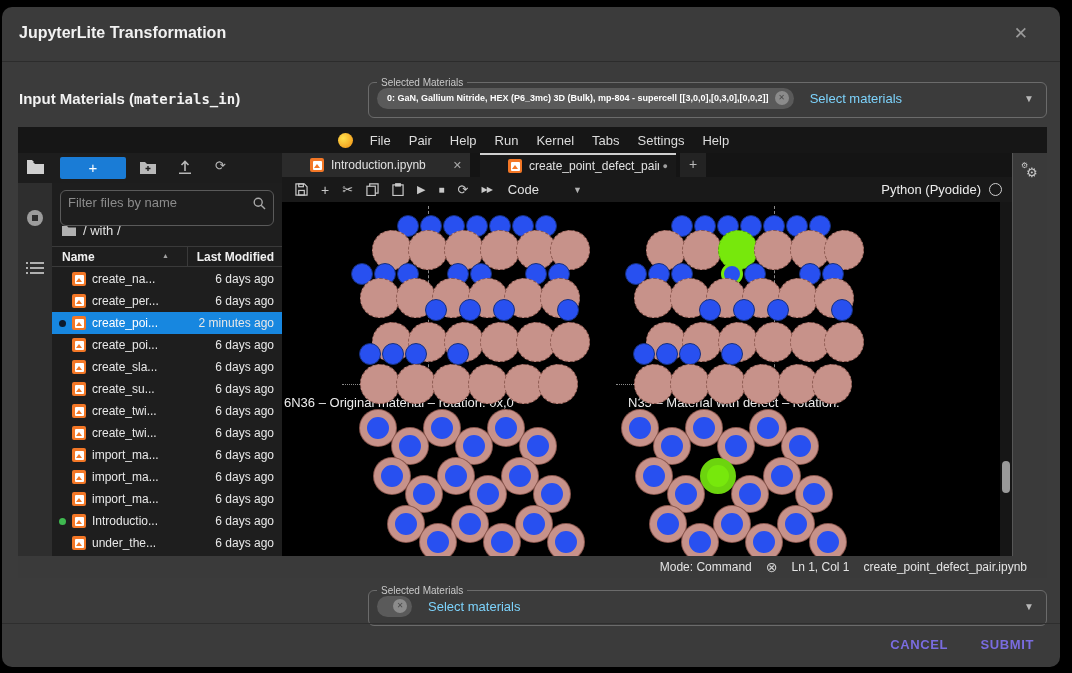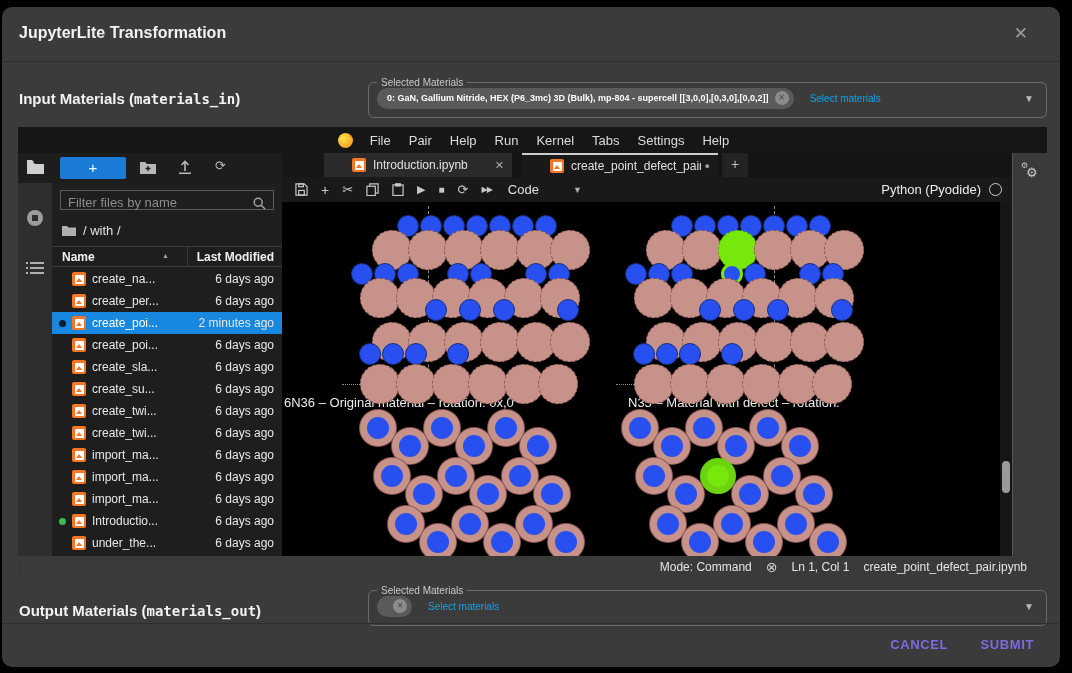--- a/index.html
+++ b/index.html
@@ -15,21 +15,21 @@
   .sec-label { position:absolute; left:17px; color:#f2f2f2; font-size:15px; font-weight:bold; }
   .sec-label .mono { font-family:"DejaVu Sans Mono",monospace; font-weight:bold; font-size:14px; }
 
   
   fieldset.mat { position:absolute; left:366px; width:679px; height:41px; border:1px solid #6b6b6b; border-radius:6px; min-inline-size:0; }
   fieldset.mat legend { font-size:10px; color:#c9c9c9; padding:0 4px; margin-left:8px; }
   .mat-inner { display:flex; align-items:center; height:24px; margin-top:-2px; padding:0 12px 0 8px; }
   .chip { display:flex; align-items:center; background:#5a5a5a; border-radius:12px; height:21px; padding:0 5px 0 10px; max-width:430px; }
   .chip-label { font-size:9px; font-weight:bold; color:#fff; white-space:nowrap; }
   .chip-x { width:14px; height:14px; margin-left:6px; border-radius:50%; background:#8b8b8b; color:#4a4a4a; font-size:8px; line-height:14px; text-align:center; flex:none; cursor:pointer; }
-  .mat-ph { margin-left:16px; font-size:10px; color:#0ea5e9; flex:1; }
+  .mat-ph { margin-left:16px; font-size:13px; color:#7dd3fc; flex:1; }
   .mat-caret { font-size:10px; color:#b8b8b8; cursor:pointer; }
 
   
   .jl { position:absolute; left:16px; top:120px; width:1029px; height:451px; background:#161616; }
   .jl-menubar { position:absolute; left:0; top:0; right:0; height:26px; background:#161616; display:flex; align-items:center;justify-content:center; }
   .jl-logo { width:15px; height:15px; border-radius:50%; margin:0 8px 0 11px; background:radial-gradient(circle at 35% 35%, #ffe14d, #f5a623 70%, #d88010); }
   .menu-item { font-size:13px; color:#dcdcdc; padding:0 9px; cursor:pointer; }
 
   .jl-body { position:absolute; left:0; top:26px; right:0; bottom:22px; }
   
@@ -37,21 +37,21 @@
   .activity .topcell { position:absolute; left:0; top:0; width:34px; height:30px; background:#1d1d1d; }
   .act-ic { position:absolute; left:0; width:34px; text-align:center; }
   .run-ic { left:9px; width:16px; height:16px; border-radius:50%; background:#9c9c9c; position:absolute; }
   .run-ic::after { content:""; position:absolute; left:5px; top:5px; width:6px; height:6px; background:#2e2e2e; }
 
   
   .fb { position:absolute; left:34px; top:0; width:230px; bottom:0; background:#1e1e1e; }
   .fb-toolbar { position:absolute; left:0; top:0; right:0; height:30px; background:#1d1d1d; }
   .btn-new { position:absolute; left:8px; top:4px; width:66px; height:22px; background:#1a7cd6; border-radius:2px; color:#fff; font-size:15px; text-align:center; line-height:21px; cursor:pointer; }
   .fb-tool-ic { position:absolute; top:7px; cursor:pointer; }
-  .filter { position:absolute; left:8px; top:37px; width:214px; height:20px; background:#1e1e1e; border:1px solid #5a5a5a; border-radius:0; }
+  .filter { position:absolute; left:8px; top:37px; width:214px; height:36px; background:#1e1e1e; border:1px solid #5a5a5a; border-radius:6px; }
   .filter input { position:absolute; left:7px; top:1px; right:24px; height:20px; background:transparent; border:none; outline:none; color:#d0d0d0; font-size:13px; font-family:"Liberation Sans",sans-serif; }
   .filter input::placeholder { color:#8c8c8c; }
   .filter .mag { position:absolute; right:7px; top:5px; }
   .crumb { position:absolute; left:10px; top:70px; display:flex; align-items:center; gap:7px; color:#e2e2e2; font-size:13px; }
   .fb-head { position:absolute; left:0; top:93px; right:0; height:21px; background:#1e1e1e; border-top:1px solid #3a3a3a; border-bottom:1px solid #3a3a3a; font-size:12px; font-weight:bold; color:#f0f0f0; }
   .fb-head .col-name { position:absolute; left:10px; top:3px; }
   .fb-head .sort { position:absolute; left:110px; top:5px; font-size:7px; color:#a2a2a2; }
   .fb-head .divider { position:absolute; left:135px; top:0; bottom:0; width:1px; background:#3a3a3a; }
   .fb-head .col-mod { position:absolute; right:8px; top:3px; }
   .file-list { position:absolute; left:0; top:115px; right:0; bottom:0; overflow:hidden; }
@@ -62,21 +62,21 @@
   .f-dot.dark { background:#0d1b2e; }
   .nb-icon { position:relative; width:14px; height:14px; border-radius:2px; background:#f37726; margin-left:20px; flex:none; }
   .nb-icon::before { content:""; position:absolute; left:2.5px; top:2.5px; width:9px; height:9px; background:#fff; border-radius:1px; }
   .nb-icon::after { content:""; position:absolute; left:4px; top:6px; border-left:3.5px solid transparent; border-right:3.5px solid transparent; border-bottom:4.5px solid #f37726; }
   .f-name { margin-left:6px; font-size:12px; color:#e8e8e8; white-space:nowrap; }
   .file-row.selected .f-name { color:#fff; }
   .f-mod { position:absolute; right:8px; font-size:12px; color:#e8e8e8; }
 
   
   .main { position:absolute; left:264px; top:0; right:35px; bottom:0; }
-  .tabbar { position:absolute; left:0; top:0; right:0; height:24px; background:#141414; display:flex;margin-left:42px; }
+  .tabbar { position:absolute; left:0; top:0; right:0; height:24px; background:#141414; display:flex; }
   .tab { display:flex; align-items:center; height:24px; padding:0 8px; font-size:12px; color:#e0e0e0; cursor:pointer; }
   .tab1 { width:188px; background:#2b2b2b; }
   .tab2 { width:196px; margin-left:10px; background:#191919; border-top:2px solid #cfcfcf; }
   .tab .t-label { margin-left:7px; white-space:nowrap; overflow:hidden; flex:1; }
   .tab .t-close { color:#aaa; font-size:11px; margin-left:6px; }
   .tab .t-dirty { color:#9e9e9e; font-size:9px; margin-left:4px; }
   .tab-add { width:26px; height:24px; margin-left:4px; background:#232323; color:#bbb; font-size:14px; text-align:center; line-height:23px; cursor:pointer; }
 
   .nb-toolbar { position:absolute; left:0; top:24px; right:0; height:25px; background:#191919; display:flex; align-items:center; }
   .nbt-ic { margin-left:13px; color:#c8c8c8; font-size:12px; cursor:pointer; display:flex; align-items:center; }
@@ -511,21 +511,20 @@
         <span class="sb-gap14"></span>
         <span class="circx">⊗</span>
         <span class="sb-gap14"></span>
         <span>Ln 1, Col 1</span>
         <span class="sb-gap14"></span>
         <span>create_point_defect_pair.ipynb</span>
       </div>
     </div>
   </div>
 
-  <div class="sec-label" style="top:595px;"><span>Output Materials (</span><span class="mono">materials_out</span><span>)</span></div>
   <fieldset class="mat" style="top:578px;">
     <legend>Selected Materials</legend>
     <div class="mat-inner">
       <div class="chip">
         <span class="chip-x">✕</span>
       </div>
       <span class="mat-ph">Select materials</span>
       <span class="mat-caret">▼</span>
     </div>
   </fieldset>

